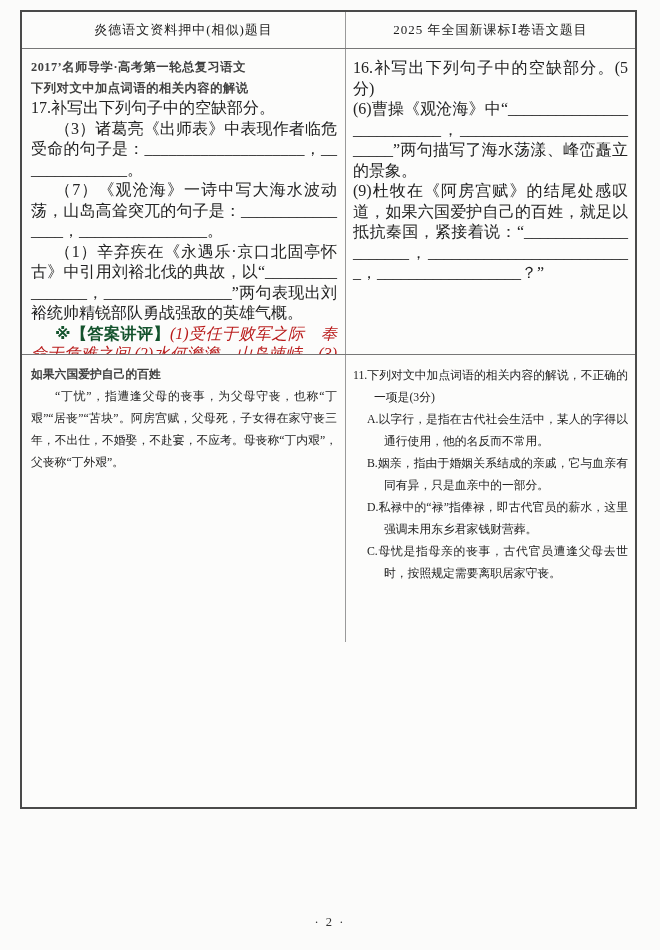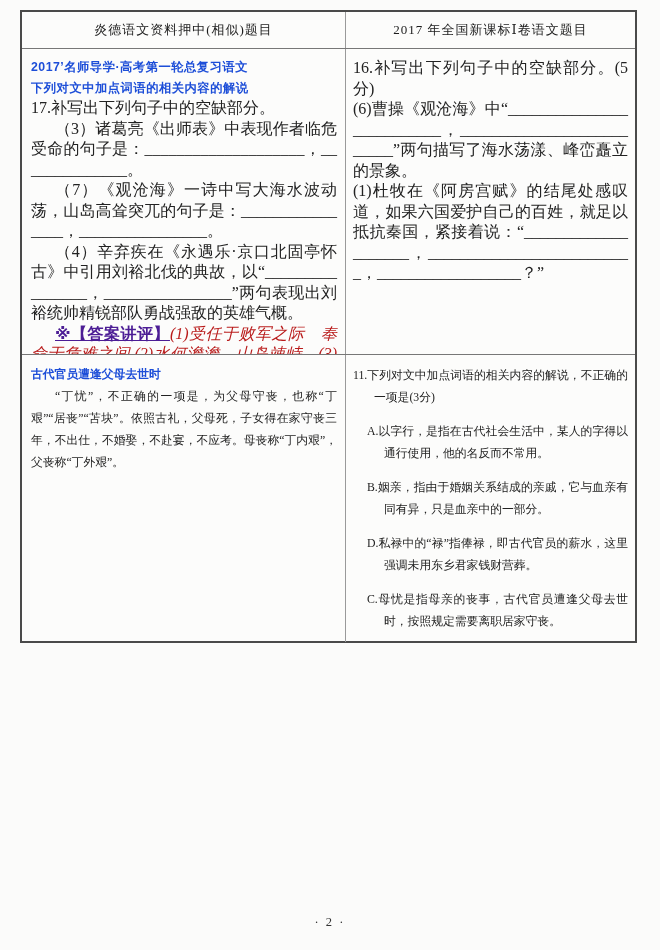--- a/index.html
+++ b/index.html
@@ -6,21 +6,21 @@
   body {
     width: 660px; height: 950px;
     background: #fbfbfa;
     font-family: "Liberation Serif", "DejaVu Serif", serif;
     color: #222;
     position: relative;
     overflow: hidden;
   }
   .doc-table {
     position: absolute; left: 20px; top: 10px;
-    width: 617px; height: 633px;
+    width: 617px; height: 799px;
     box-sizing: border-box;
     border: 2px solid #4a4a4a;
     background: #fcfcfb;
   }
   .trow { display: flex; box-sizing: border-box; }
   .hdr-row { height: 37px; border-bottom: 1px solid #777; }
   .row1 { height: 306px; border-bottom: 1px solid #777; }
   .row2 { height: 287px; }
   .cell { box-sizing: border-box; overflow: hidden; }
   .cell-left { width: 324px; border-right: 1px solid #9a9a9a; }
@@ -30,74 +30,74 @@
     font-size: 13px; letter-spacing: 1px; color: #1c1c1c;
   }
   .pad { padding: 8px 8px 0 9px; }
   .pad-r { padding: 9px 7px 0 7px; }
 
   p { margin: 0; text-align: justify; word-break: break-all; }
   .r1 p { font-size: 16px; line-height: 20.5px; }
   .r2 p { font-size: 11.8px; line-height: 22px; }
 
   .bold-sans {
-    font-family: Liberation Sans, sans-serif;
-    font-weight: bold; color: #1d4ed8;
+    font-family: Liberation Serif, serif;
+    font-weight: bold; color: #404040;
   }
   .r1 .bold-sans { font-size: 12.3px; letter-spacing: 0.5px; }
   .indent1 { text-indent: 24px; }
   .ans { text-indent: 24px; }
   .ans .ans-label {
     font-family: "Liberation Sans", "DejaVu Sans", sans-serif;
-    font-weight: bold; font-style: normal; color: #4c1d95; text-decoration: underline;
+    font-weight: bold; font-style: normal; color: #14532d;
   }
   .ans .ans-text { font-style: italic; color: #b91c1c; }
 
   .q11-intro { padding-left: 21px; text-indent: -21px; }
-  .option { padding-left: 31px; text-indent: -17px; margin-top: 12px; }
+  .option { padding-left: 31px; text-indent: -17px; }
 
   .topic-body { text-indent: 24px; }
 
   .page-num {
     position: absolute; top: 915px; left: 0;
     width: 100%; text-align: center;
     font-size: 12.5px; color: #333; letter-spacing: 2px;
   }
 </style>
 </head>
 <body>
 
 <div class="doc-table">
 
   <div class="trow hdr-row">
     <div class="cell cell-left hdr-cell">炎德语文资料押中(相似)题目</div>
-    <div class="cell cell-right hdr-cell">2017 年全国新课标Ⅰ卷语文题目</div>
+    <div class="cell cell-right hdr-cell">2025 年全国新课标Ⅰ卷语文题目</div>
   </div>
 
   <div class="trow row1 r1">
     <div class="cell cell-left pad">
       <p class="bold-sans">2017’名师导学·高考第一轮总复习语文</p>
       <p class="bold-sans">下列对文中加点词语的相关内容的解说</p>
       <p>17.补写出下列句子中的空缺部分。</p>
       <p class="indent1">（3）诸葛亮《出师表》中表现作者临危受命的句子是：____________________，______________。</p>
       <p class="indent1">（7）《观沧海》一诗中写大海水波动荡，山岛高耸突兀的句子是：________________，________________。</p>
-      <p class="indent1">（4）辛弃疾在《永遇乐·京口北固亭怀古》中引用刘裕北伐的典故，以“________________，________________”两句表现出刘裕统帅精锐部队勇战强敌的英雄气概。</p>
+      <p class="indent1">（1）辛弃疾在《永遇乐·京口北固亭怀古》中引用刘裕北伐的典故，以“________________，________________”两句表现出刘裕统帅精锐部队勇战强敌的英雄气概。</p>
       <p class="ans"><span class="ans-label">※【答案讲评】</span><span class="ans-text">(1)受任于败军之际　奉命于危难之间 (2)水何澹澹　山岛竦峙　(3)金戈铁马　气吞万里如虎</span></p>
     </div>
     <div class="cell cell-right pad-r">
       <p>16.补写出下列句子中的空缺部分。(5分)</p>
       <p>(6)曹操《观沧海》中“__________________________，__________________________”两句描写了海水荡漾、峰峦矗立的景象。</p>
-      <p>(1)杜牧在《阿房宫赋》的结尾处感叹道，如果六国爱护自己的百姓，就足以抵抗秦国，紧接着说：“____________________，__________________________，__________________？”</p>
+      <p>(9)杜牧在《阿房宫赋》的结尾处感叹道，如果六国爱护自己的百姓，就足以抵抗秦国，紧接着说：“____________________，__________________________，__________________？”</p>
     </div>
   </div>
 
   <div class="trow row2 r2">
     <div class="cell cell-left pad">
-      <p class="bold-sans">古代官员遭逢父母去世时</p>
-      <p class="topic-body">“丁忧”，不正确的一项是，为父母守丧，也称“丁艰”“居丧”“苫块”。依照古礼，父母死，子女得在家守丧三年，不出仕，不婚娶，不赴宴，不应考。母丧称“丁内艰”，父丧称“丁外艰”。</p>
+      <p class="bold-sans">如果六国爱护自己的百姓</p>
+      <p class="topic-body">“丁忧”，指遭逢父母的丧事，为父母守丧，也称“丁艰”“居丧”“苫块”。阿房宫赋，父母死，子女得在家守丧三年，不出仕，不婚娶，不赴宴，不应考。母丧称“丁内艰”，父丧称“丁外艰”。</p>
     </div>
     <div class="cell cell-right pad-r">
       <p class="q11-intro">11.下列对文中加点词语的相关内容的解说，不正确的一项是(3分)</p>
       <p class="option">A.以字行，是指在古代社会生活中，某人的字得以通行使用，他的名反而不常用。</p>
       <p class="option">B.姻亲，指由于婚姻关系结成的亲戚，它与血亲有同有异，只是血亲中的一部分。</p>
       <p class="option">D.私禄中的“禄”指俸禄，即古代官员的薪水，这里强调未用东乡君家钱财营葬。</p>
       <p class="option">C.母忧是指母亲的丧事，古代官员遭逢父母去世时，按照规定需要离职居家守丧。</p>
     </div>
   </div>
 

